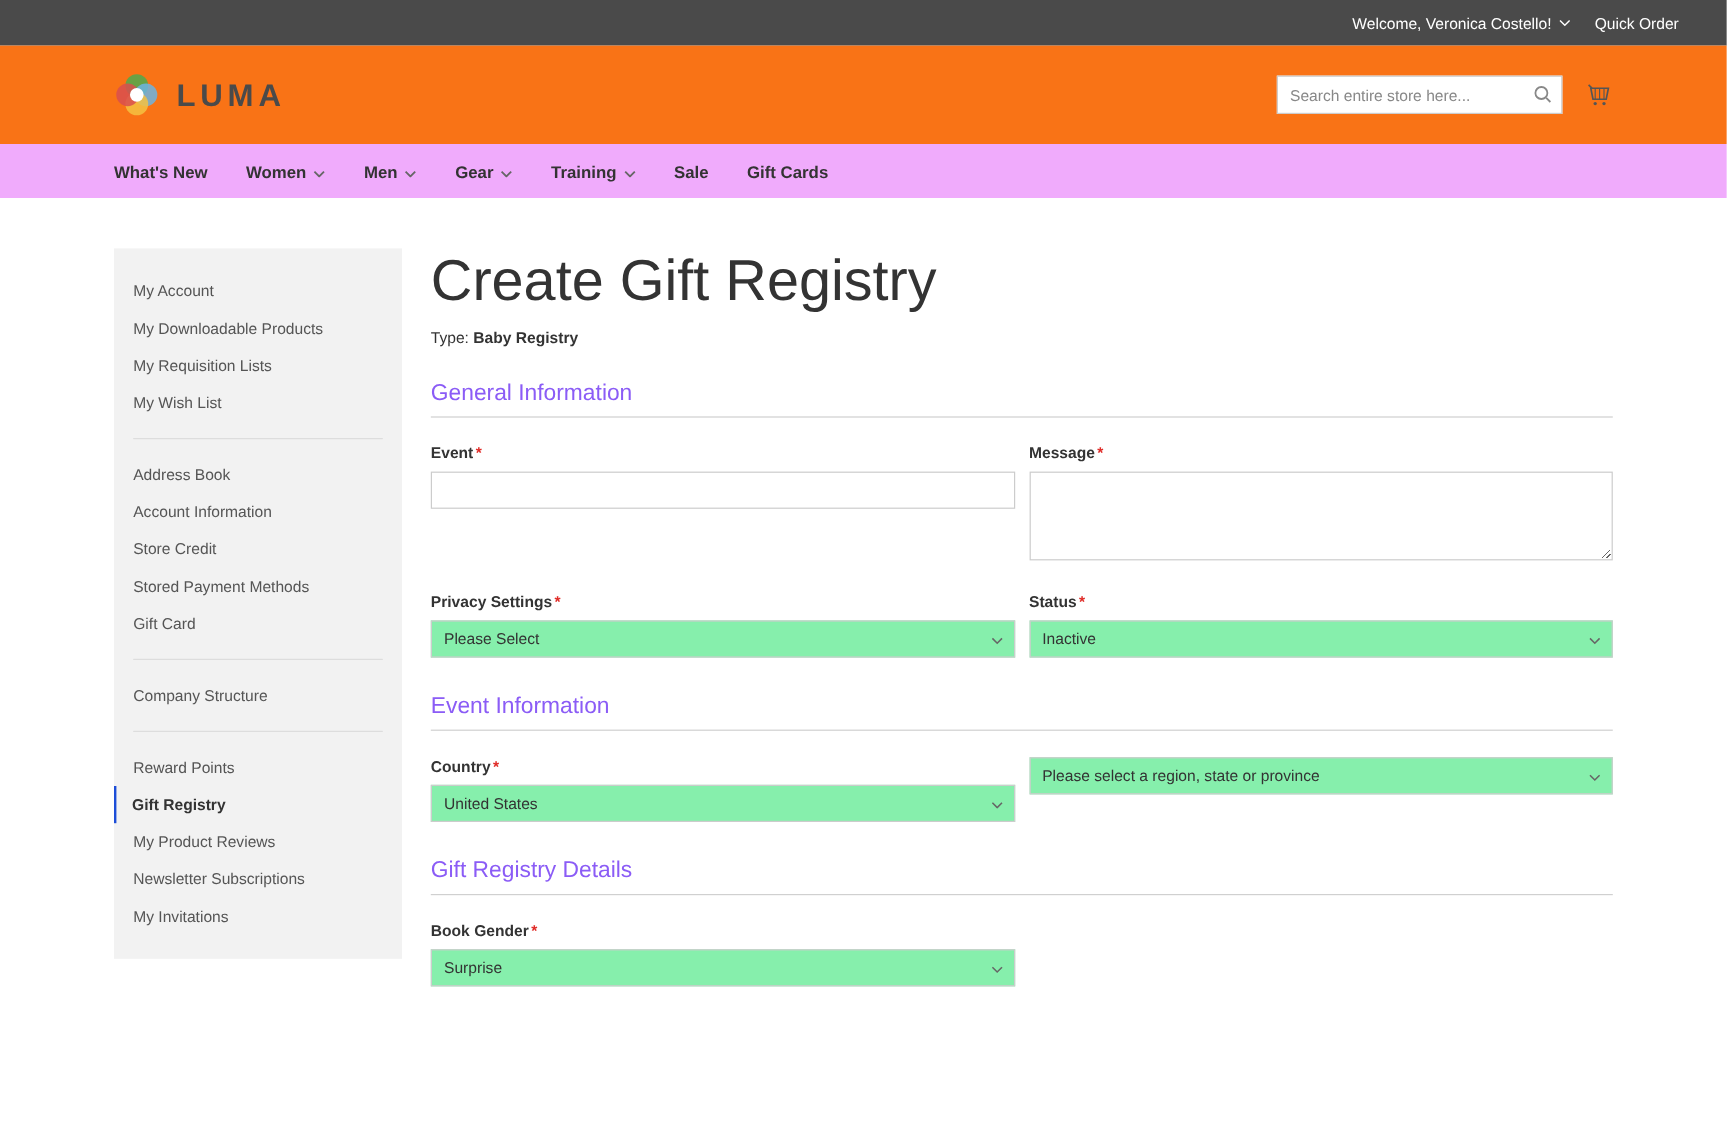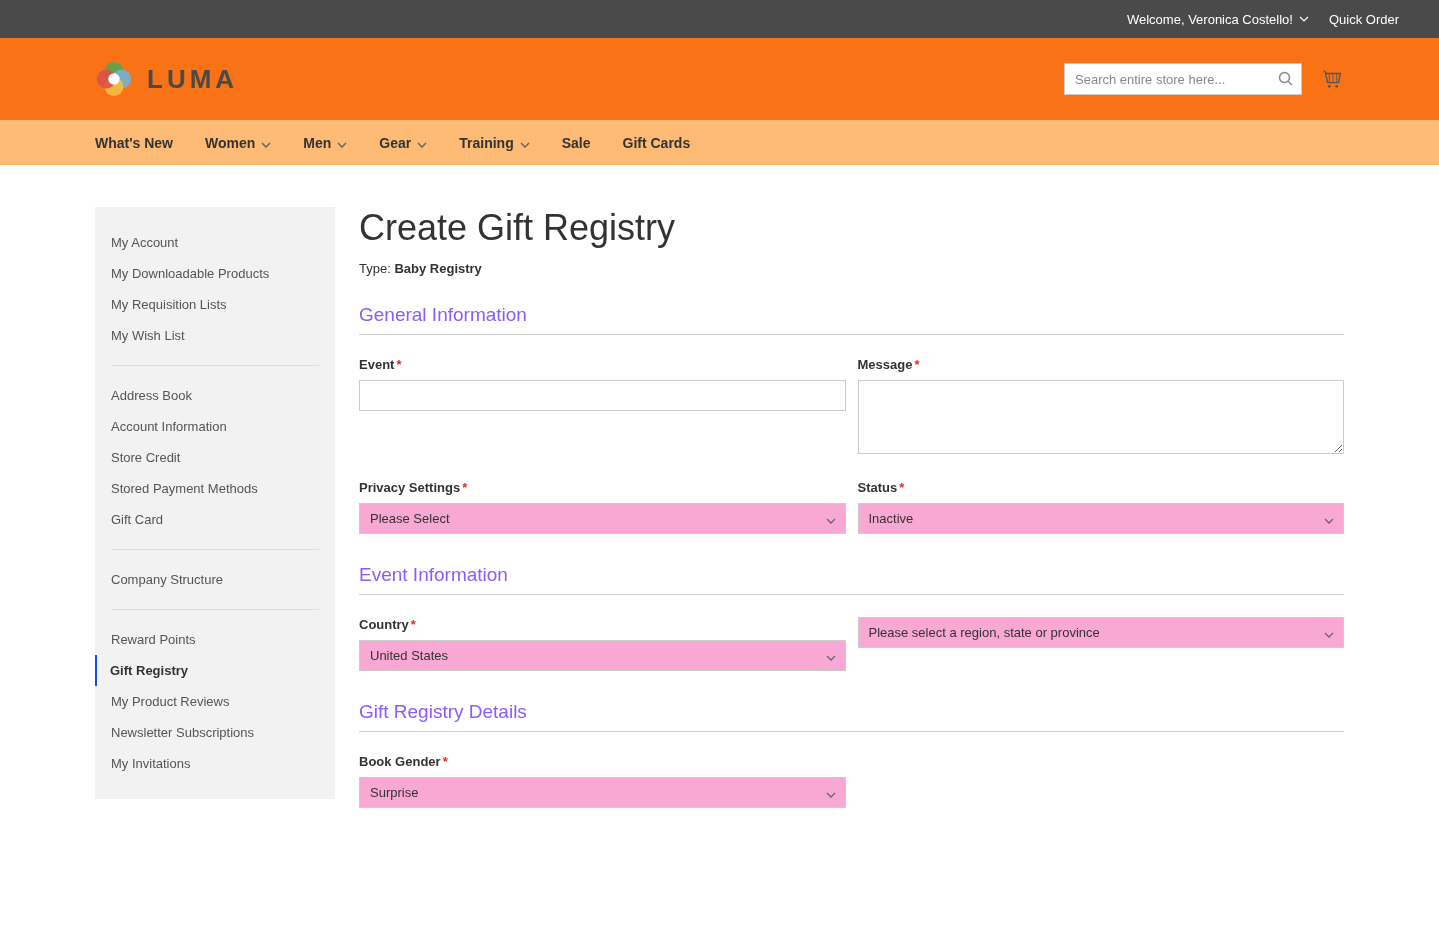--- a/index.html
+++ b/index.html
@@ -18,46 +18,46 @@
 .logo-mark { width: 38px; height: 38px; }
 .logo-text { font-size: 26px; font-weight: 700; letter-spacing: 4px; color: #4a4a4a; }
 .header-right { display: flex; align-items: center; gap: 20px; }
 .search-box { position: relative; width: 238px; }
 .search-box input { width: 100%; height: 32px; border: 1px solid #ccc; padding: 0 34px 0 10px; font-size: 13px; color: #333; }
 .search-box input::placeholder { color: #888; }
 .search-icon { position: absolute; right: 8px; top: 50%; transform: translateY(-50%); width: 16px; height: 16px; }
 .cart-icon { width: 22px; height: 22px; cursor: pointer; }
 
 
-.nav { background: #fdba74; padding: 0 95px; display: flex; gap: 32px; align-items: center; height: 45px; }
+.nav { background: #f0abfc; padding: 0 95px; display: flex; gap: 32px; align-items: center; height: 45px; }
 .nav-item { font-size: 14px; font-weight: 700; color: #333; cursor: pointer; display: flex; align-items: center; gap: 6px; }
 
 
 .main-wrap { display: flex; padding: 42px 95px 30px 95px; gap: 24px; align-items: flex-start; }
 .sidebar { width: 240px; background: #f2f2f2; padding: 20px 0; flex-shrink: 0; }
 .sidebar-section { padding: 0 16px; }
 .sidebar-item { font-size: 13px; color: #555; padding: 8px 0; cursor: pointer; }
 .sidebar-item.active { font-weight: 700; color: #333; border-left: 2px solid #1d4ed8; margin-left: -16px; padding-left: 13px; }
 .sidebar-divider { height: 1px; background: #ddd; margin: 14px 16px; }
 
 .content { flex: 1; }
-.page-title { font-size: 36px; font-weight: 300; color: #333; margin-bottom: 12px; }
+.page-title { font-size: 48px; font-weight: 300; color: #333; margin-bottom: 12px; }
 .type-line { font-size: 13px; margin-bottom: 28px; }
 .type-line .type-val { font-weight: 700; }
 .section-title { font-size: 19px; font-weight: 300; color: #8b5cf6; padding-bottom: 8px; border-bottom: 1px solid #d0d0d0; margin-bottom: 22px; margin-top: 30px; }
 .section-title:first-of-type { margin-top: 0; }
 .form-row { display: flex; gap: 12px; margin-bottom: 22px; }
 .form-col { flex: 1; }
 .form-col.half { max-width: 50%; padding-right: 6px; }
 .form-label { font-size: 13px; font-weight: 700; margin-bottom: 8px; display: block; }
 .req { color: #e02b27; margin-left: 2px; }
 .form-input, .form-select, .form-textarea { width: 100%; border: 1px solid #ccc; font-size: 13px; padding: 7px 10px; background: #fff; color: #333; font-family: inherit; }
 .form-input { height: 31px; }
 .form-textarea { height: 74px; resize: vertical; }
-.form-select { height: 31px; appearance: none; -webkit-appearance: none; background: #f9a8d4; padding-right: 28px; position: relative; }
+.form-select { height: 31px; appearance: none; -webkit-appearance: none; background: #86efac; padding-right: 28px; position: relative; }
 .select-wrap { position: relative; }
 .select-chev { position: absolute; right: 10px; top: 50%; transform: translateY(-50%); pointer-events: none; }
 </style>
 </head>
 <body>
 
 <div class="top-bar">
   <span class="welcome">
     <span>Welcome, Veronica Costello!</span>
     <span class="chev-down">

